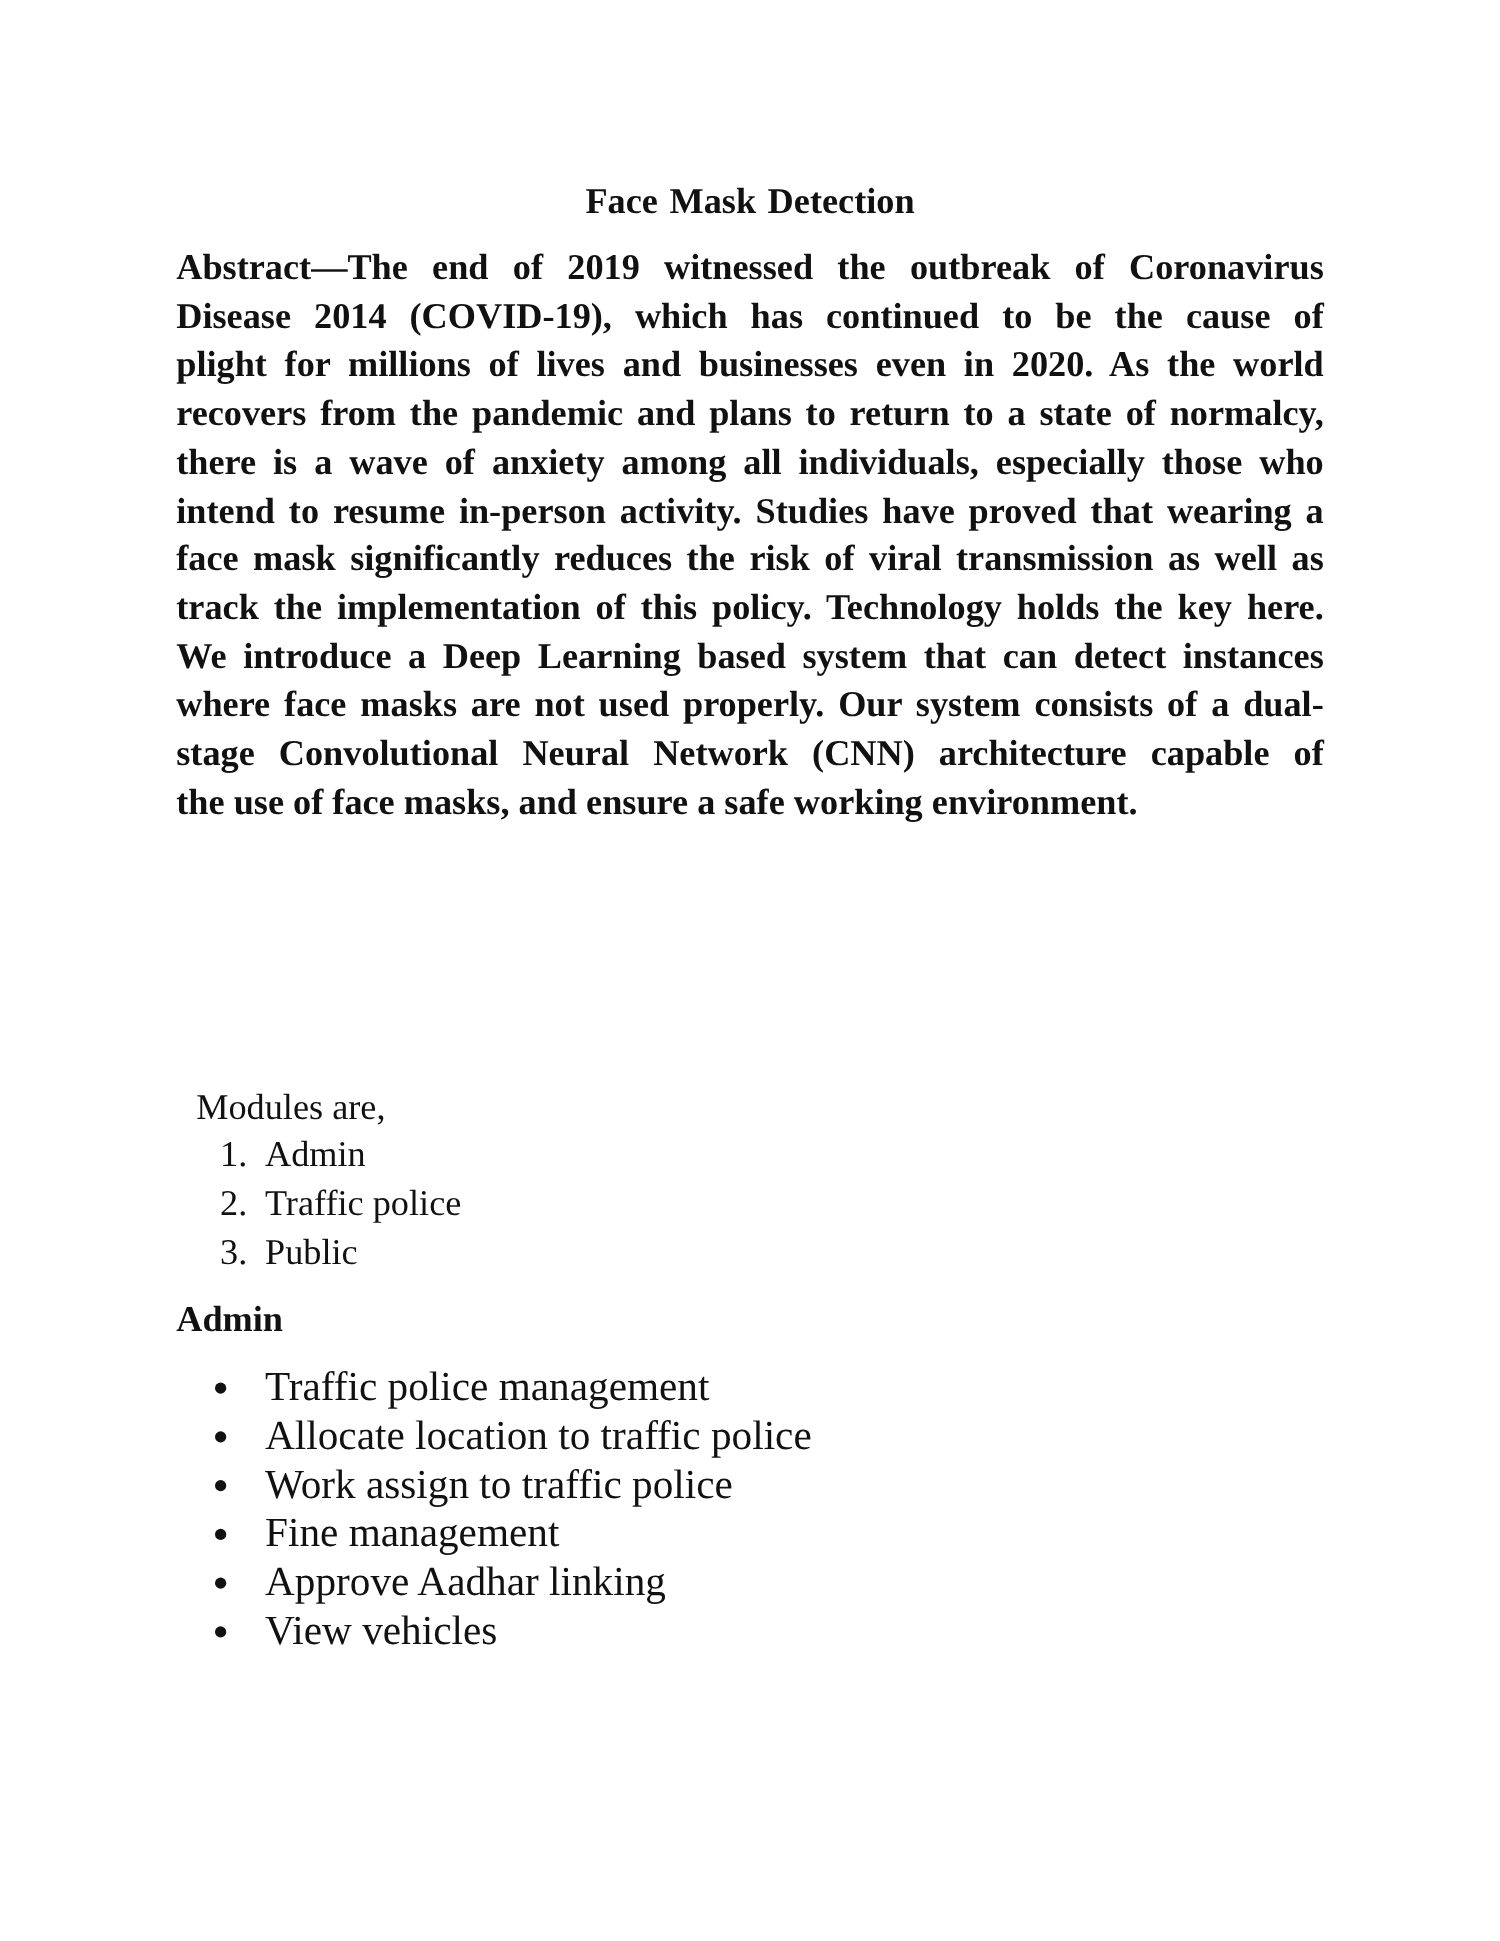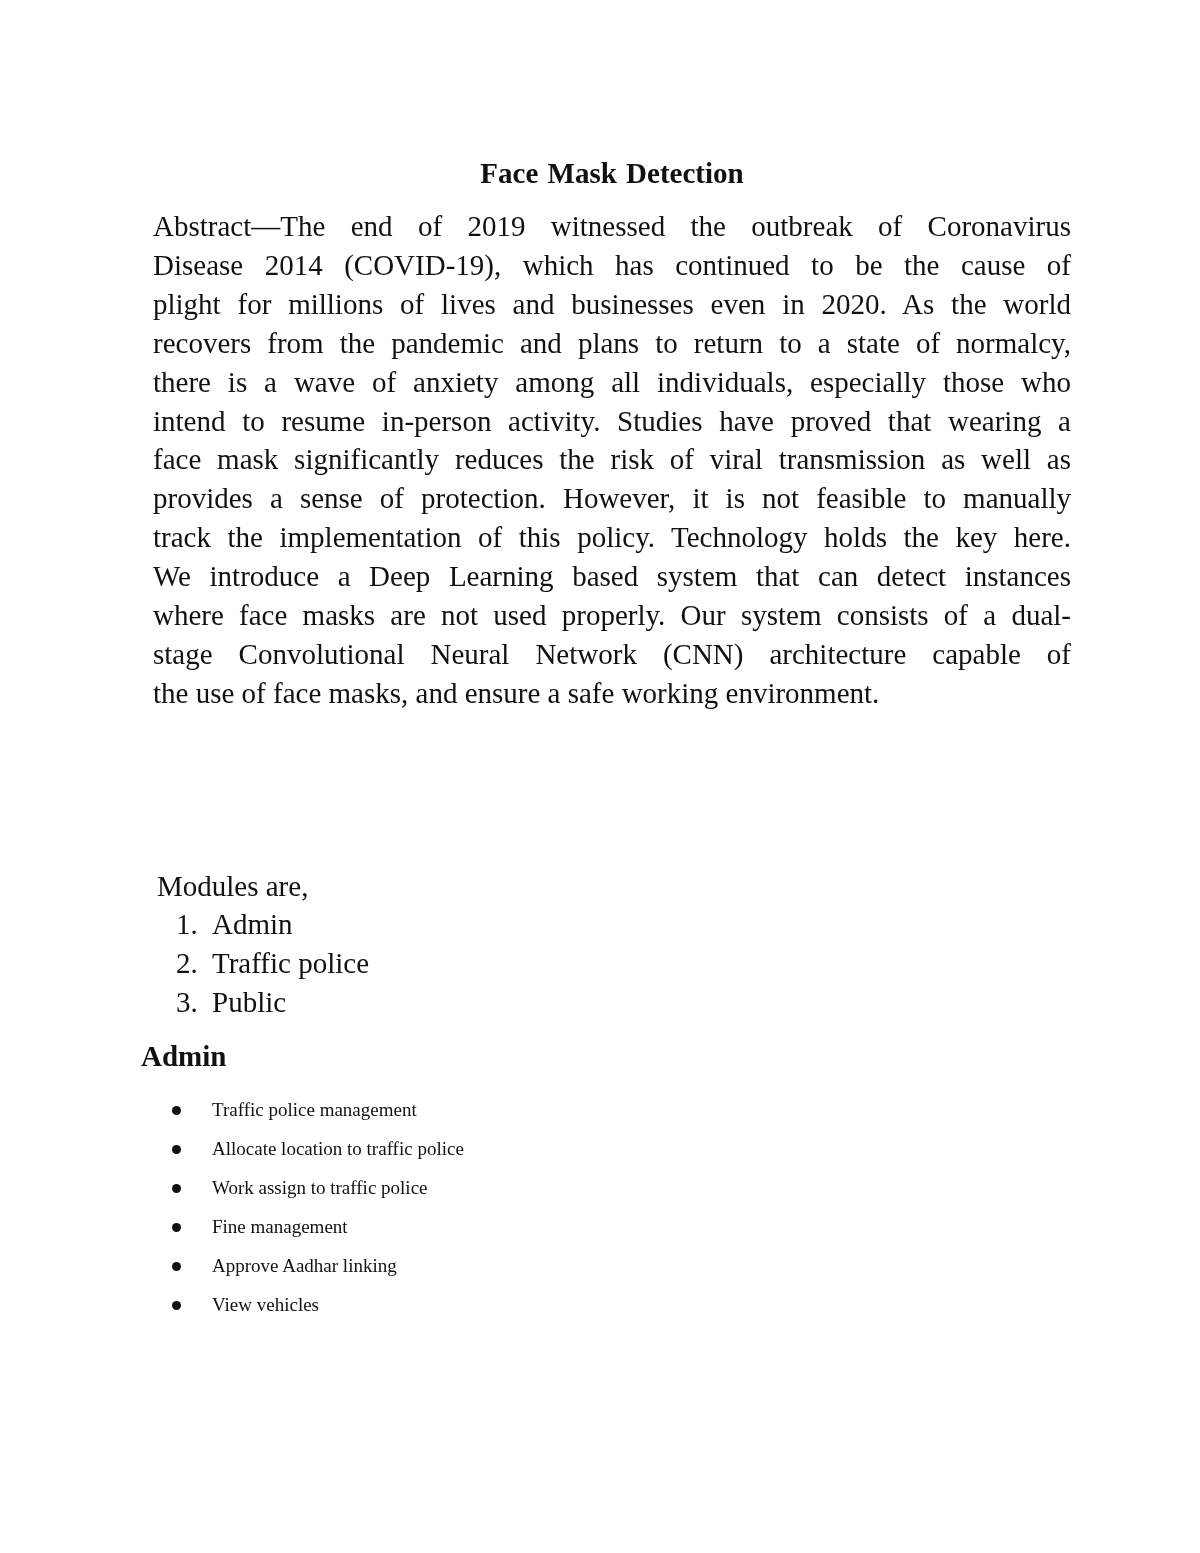--- a/index.html
+++ b/index.html
@@ -23,33 +23,34 @@
     }
     .title {
       position: absolute;
       top: 142px;
       left: 0;
       width: 918px;
       text-align: center;
       font-weight: bold;
       font-size: 29px;
       line-height: 38px;
-      margin: 12px;
+      margin: 0;
       word-spacing: 2px;
     }
     .abstract {
       position: absolute;
       top: 195px;
       left: 0;
       width: 918px;
-      margin: 12px;
+      margin: 0;
       font-size: 29px;
       line-height: 38.9px;
       text-align: justify;
       text-align-last: left;
+      font-weight: bold;
     }
     .line {
       display: block;
       text-align: justify;
       text-align-last: justify;
       white-space: nowrap;
     }
     .line.last {
       text-align-last: left;
     }
@@ -89,21 +90,21 @@
       font-size: 29px;
       line-height: 38px;
     }
     .admin-list {
       position: absolute;
       top: 1091px;
       left: 0;
       margin: 0;
       padding: 0;
       list-style: none;
-      font-size: 19px;
+      font-size: 33px;
       line-height: 38.9px;
     }
     .admin-list li {
       position: relative;
       padding-left: 71px;
     }
     .admin-list .bullet {
       position: absolute;
       left: 31px;
       top: 15px;
@@ -121,21 +122,20 @@
   <h1 class="title">Face Mask  Detection</h1>
 
   <div class="abstract">
     <span class="line">Abstract—The end of 2019 witnessed the outbreak of Coronavirus</span>
     <span class="line">Disease 2014 (COVID-19), which has continued to be the cause of</span>
     <span class="line">plight for millions of lives and businesses even in 2020. As the world</span>
     <span class="line">recovers from the pandemic and plans to return to a state of normalcy,</span>
     <span class="line">there is a wave of anxiety among all individuals, especially those who</span>
     <span class="line">intend to resume in-person activity. Studies have proved that wearing a</span>
     <span class="line">face mask significantly reduces the risk of viral transmission as well as</span>
-    <span class="line">provides a sense of protection. However, it is not feasible to manually</span>
     <span class="line">track the implementation of this policy. Technology holds the key here.</span>
     <span class="line">We introduce a Deep Learning based system that can detect instances</span>
     <span class="line">where face masks are not used properly. Our system consists of a dual-</span>
     <span class="line">stage Convolutional Neural Network (CNN) architecture capable of</span>
     <span class="line last">the use of face masks, and ensure a safe working environment.</span>
   </div>
 
   <p class="modules-intro">Modules are,</p>
 
   <ol class="modules-list">

